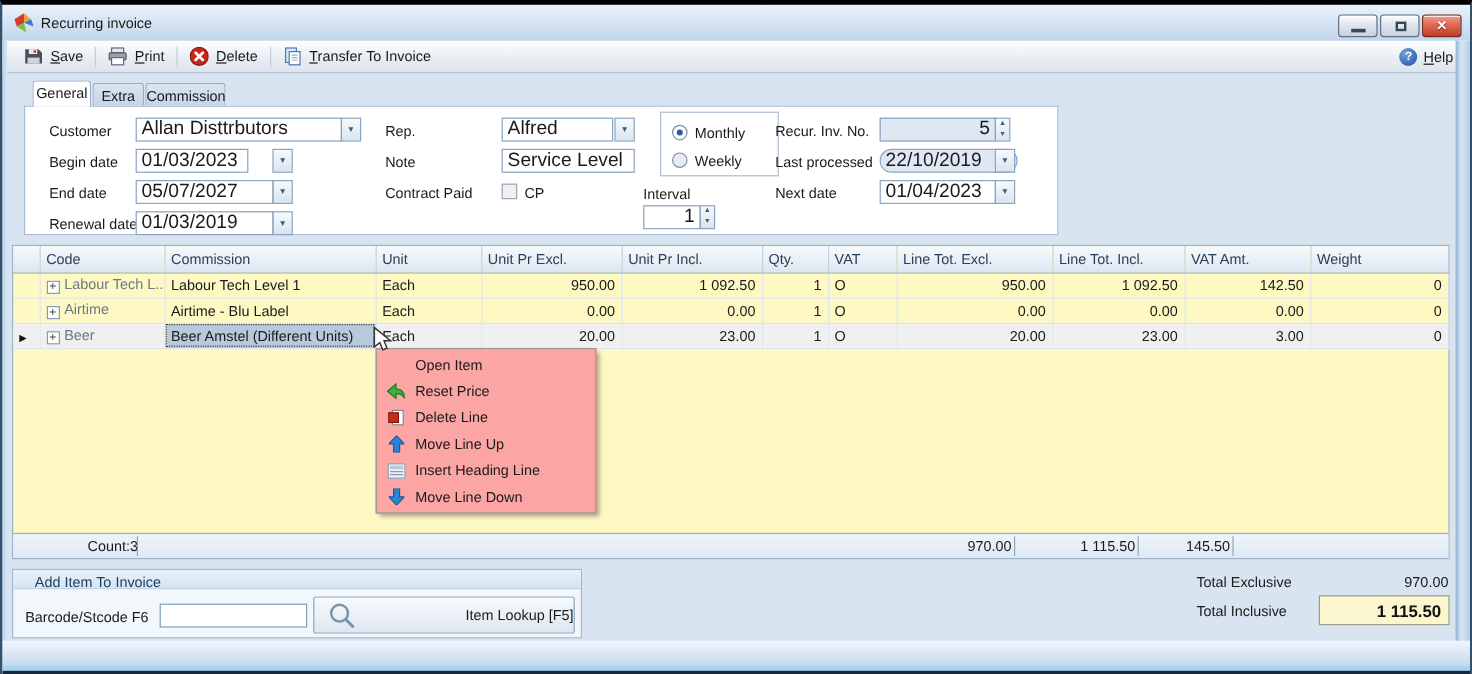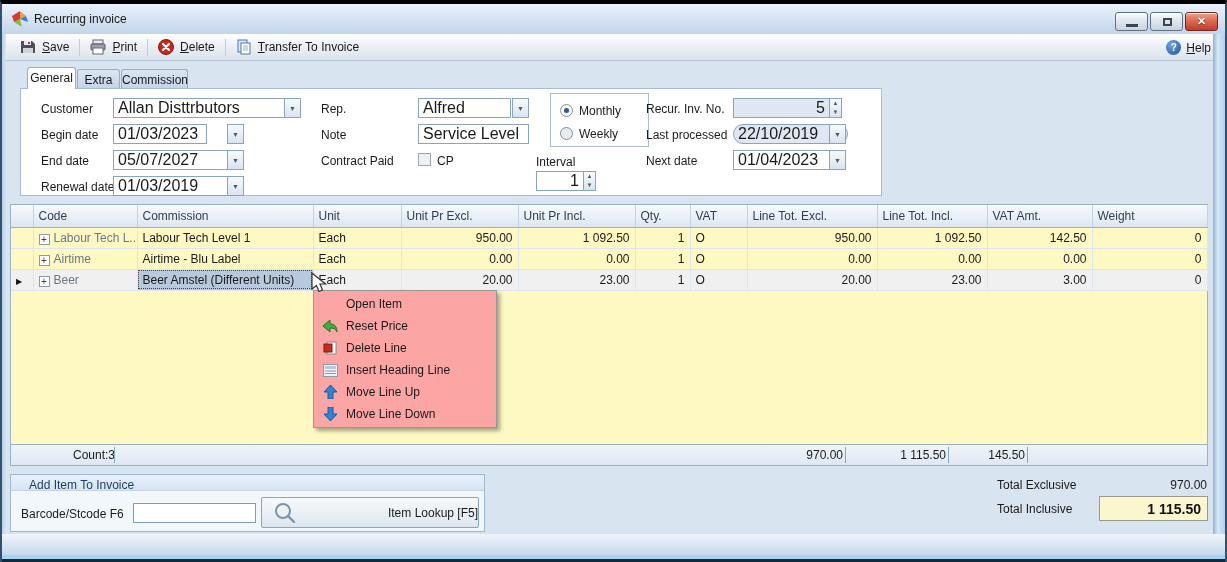--- a/index.html
+++ b/index.html
@@ -337,35 +337,35 @@
       <span class="ctxicon">
         <svg width="14" height="14" viewBox="0 0 14 14">
             <rect x="4" y="1" width="9" height="12" fill="#fff" stroke="#888"></rect>
             <rect x="1" y="3" width="8" height="8" fill="#c62b1e" stroke="#7e1a10"></rect>
           </svg>
       </span>
       <span>Delete Line</span>
     </div>
     <div class="ctxitem">
       <span class="ctxicon">
+        <svg width="13" height="14" viewBox="0 0 13 14">
+            <path d="M6.5 0 L13 7 H9 V14 H4 V7 H0 Z" fill="#2f83d6" stroke="#1a5a9e"></path>
+          </svg>
+      </span>
+      <span>Move Line Up</span>
+    </div>
+    <div class="ctxitem">
+      <span class="ctxicon">
         <svg width="15" height="13" viewBox="0 0 15 13">
             <rect x="0.5" y="0.5" width="14" height="12" fill="#eef2f7" stroke="#8a9ab0"></rect>
             <rect x="2" y="2" width="11" height="3" fill="#b9c9dc"></rect>
             <path d="M2 7h11 M2 9.5h11" stroke="#8a9ab0"></path>
           </svg>
       </span>
       <span>Insert Heading Line</span>
-    </div>
-    <div class="ctxitem">
-      <span class="ctxicon">
-        <svg width="13" height="14" viewBox="0 0 13 14">
-            <path d="M6.5 0 L13 7 H9 V14 H4 V7 H0 Z" fill="#2f83d6" stroke="#1a5a9e"></path>
-          </svg>
-      </span>
-      <span>Move Line Up</span>
     </div>
     <div class="ctxitem">
       <span class="ctxicon">
         <svg width="13" height="14" viewBox="0 0 13 14">
             <path d="M6.5 14 L13 7 H9 V0 H4 V7 H0 Z" fill="#2f83d6" stroke="#1a5a9e"></path>
           </svg>
       </span>
       <span>Move Line Down</span>
     </div>
   </div>

